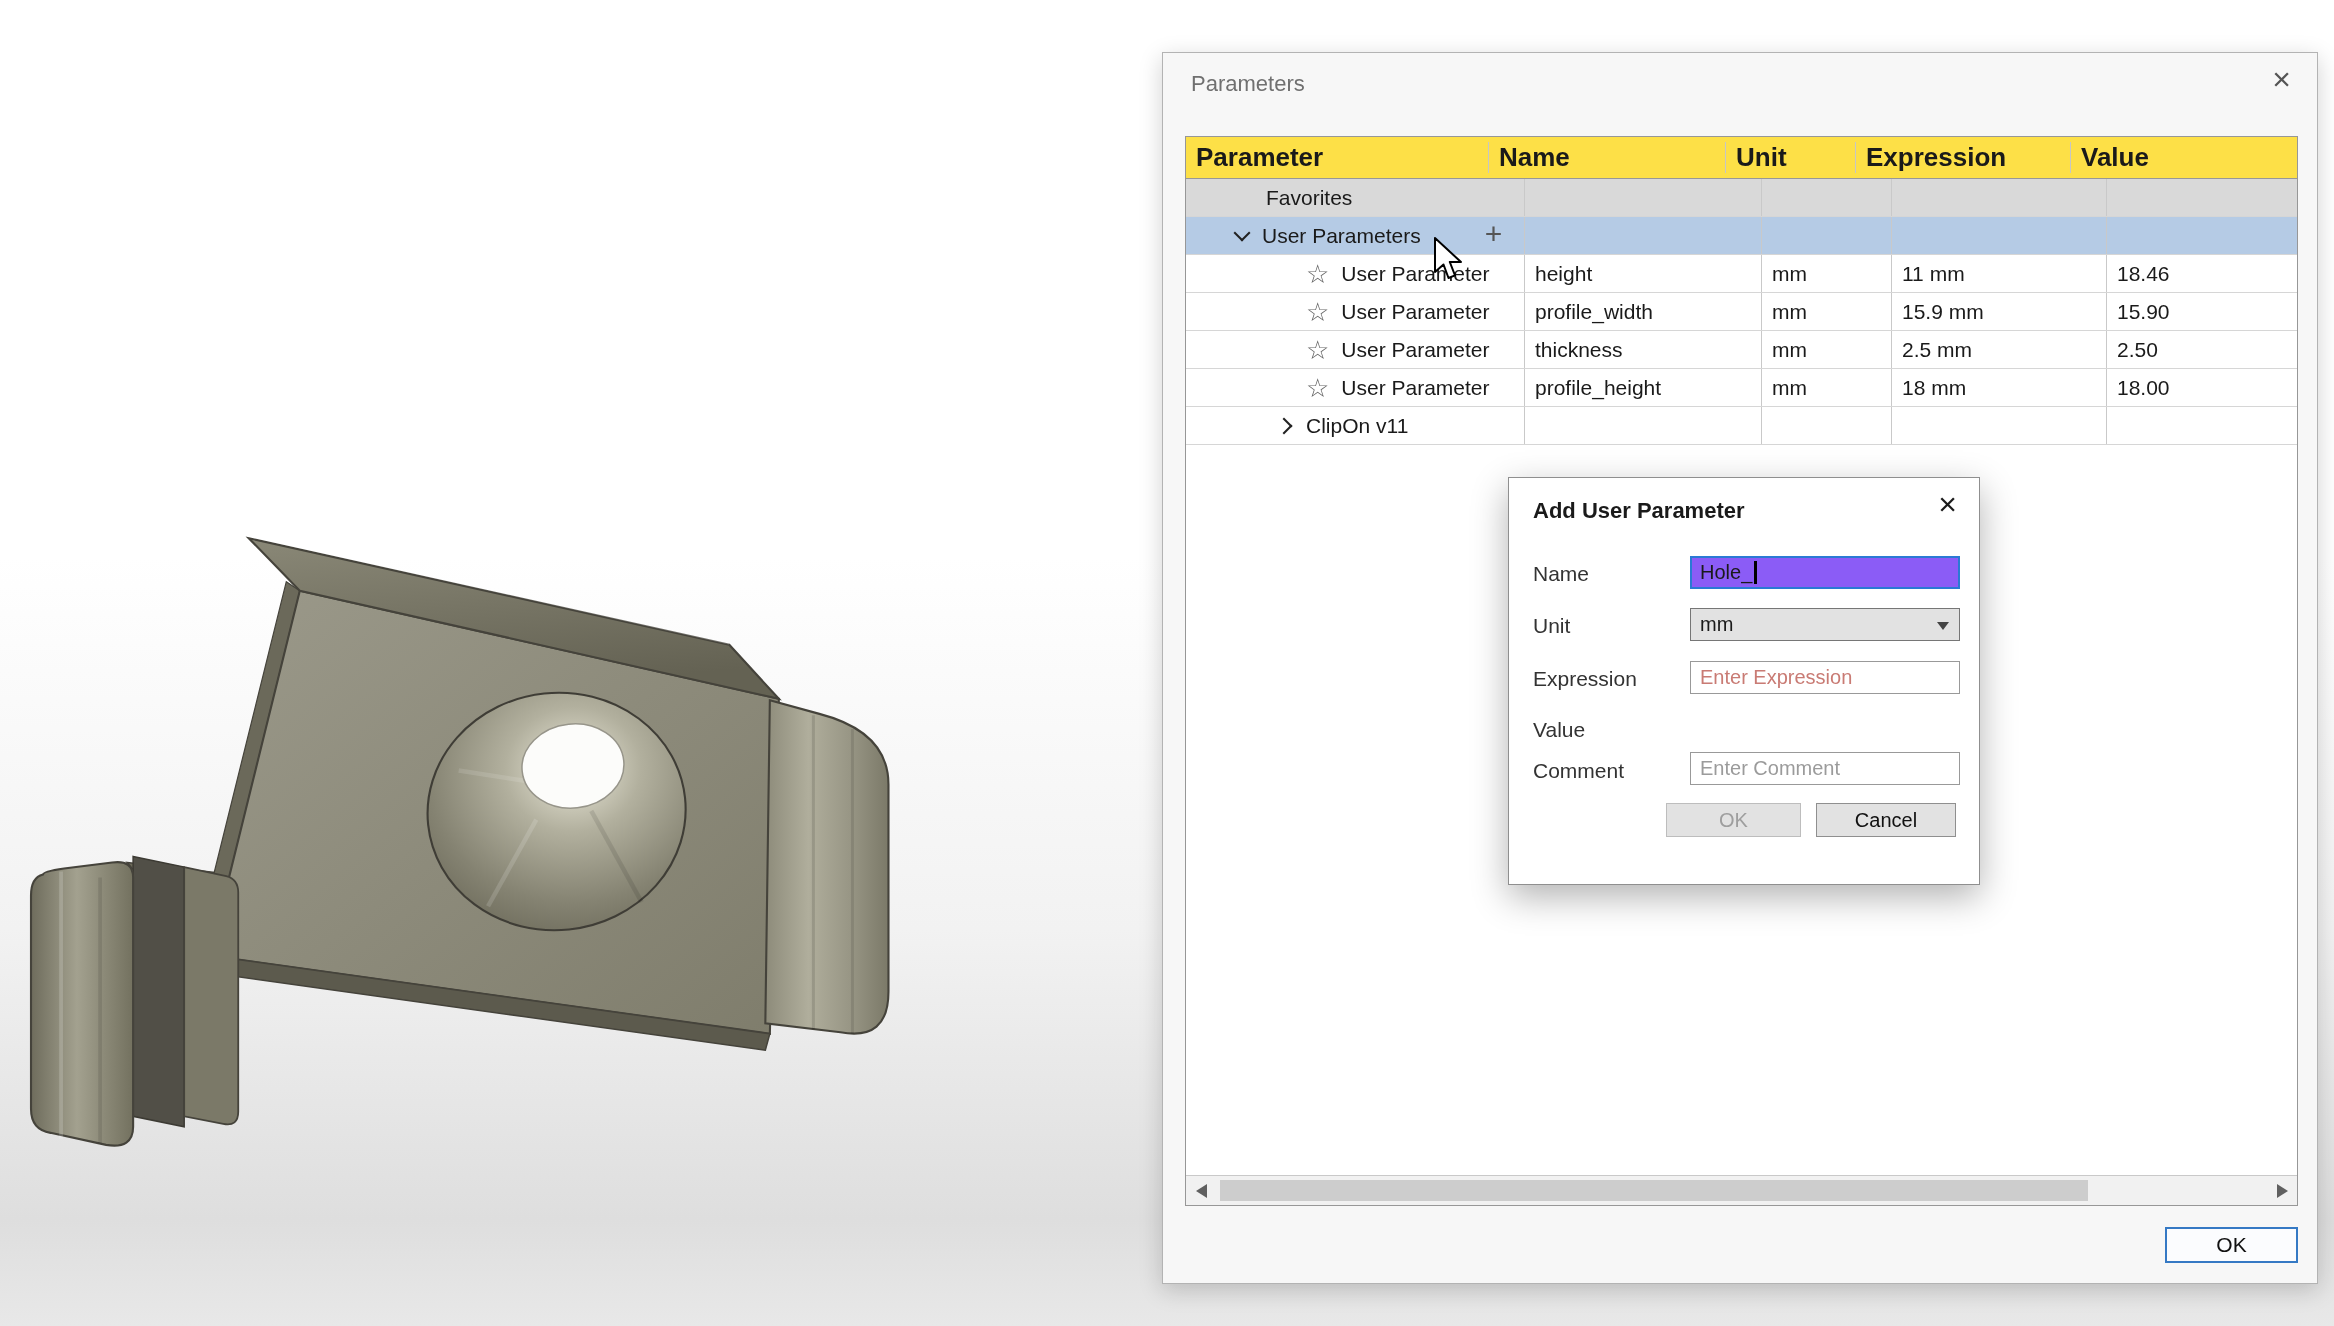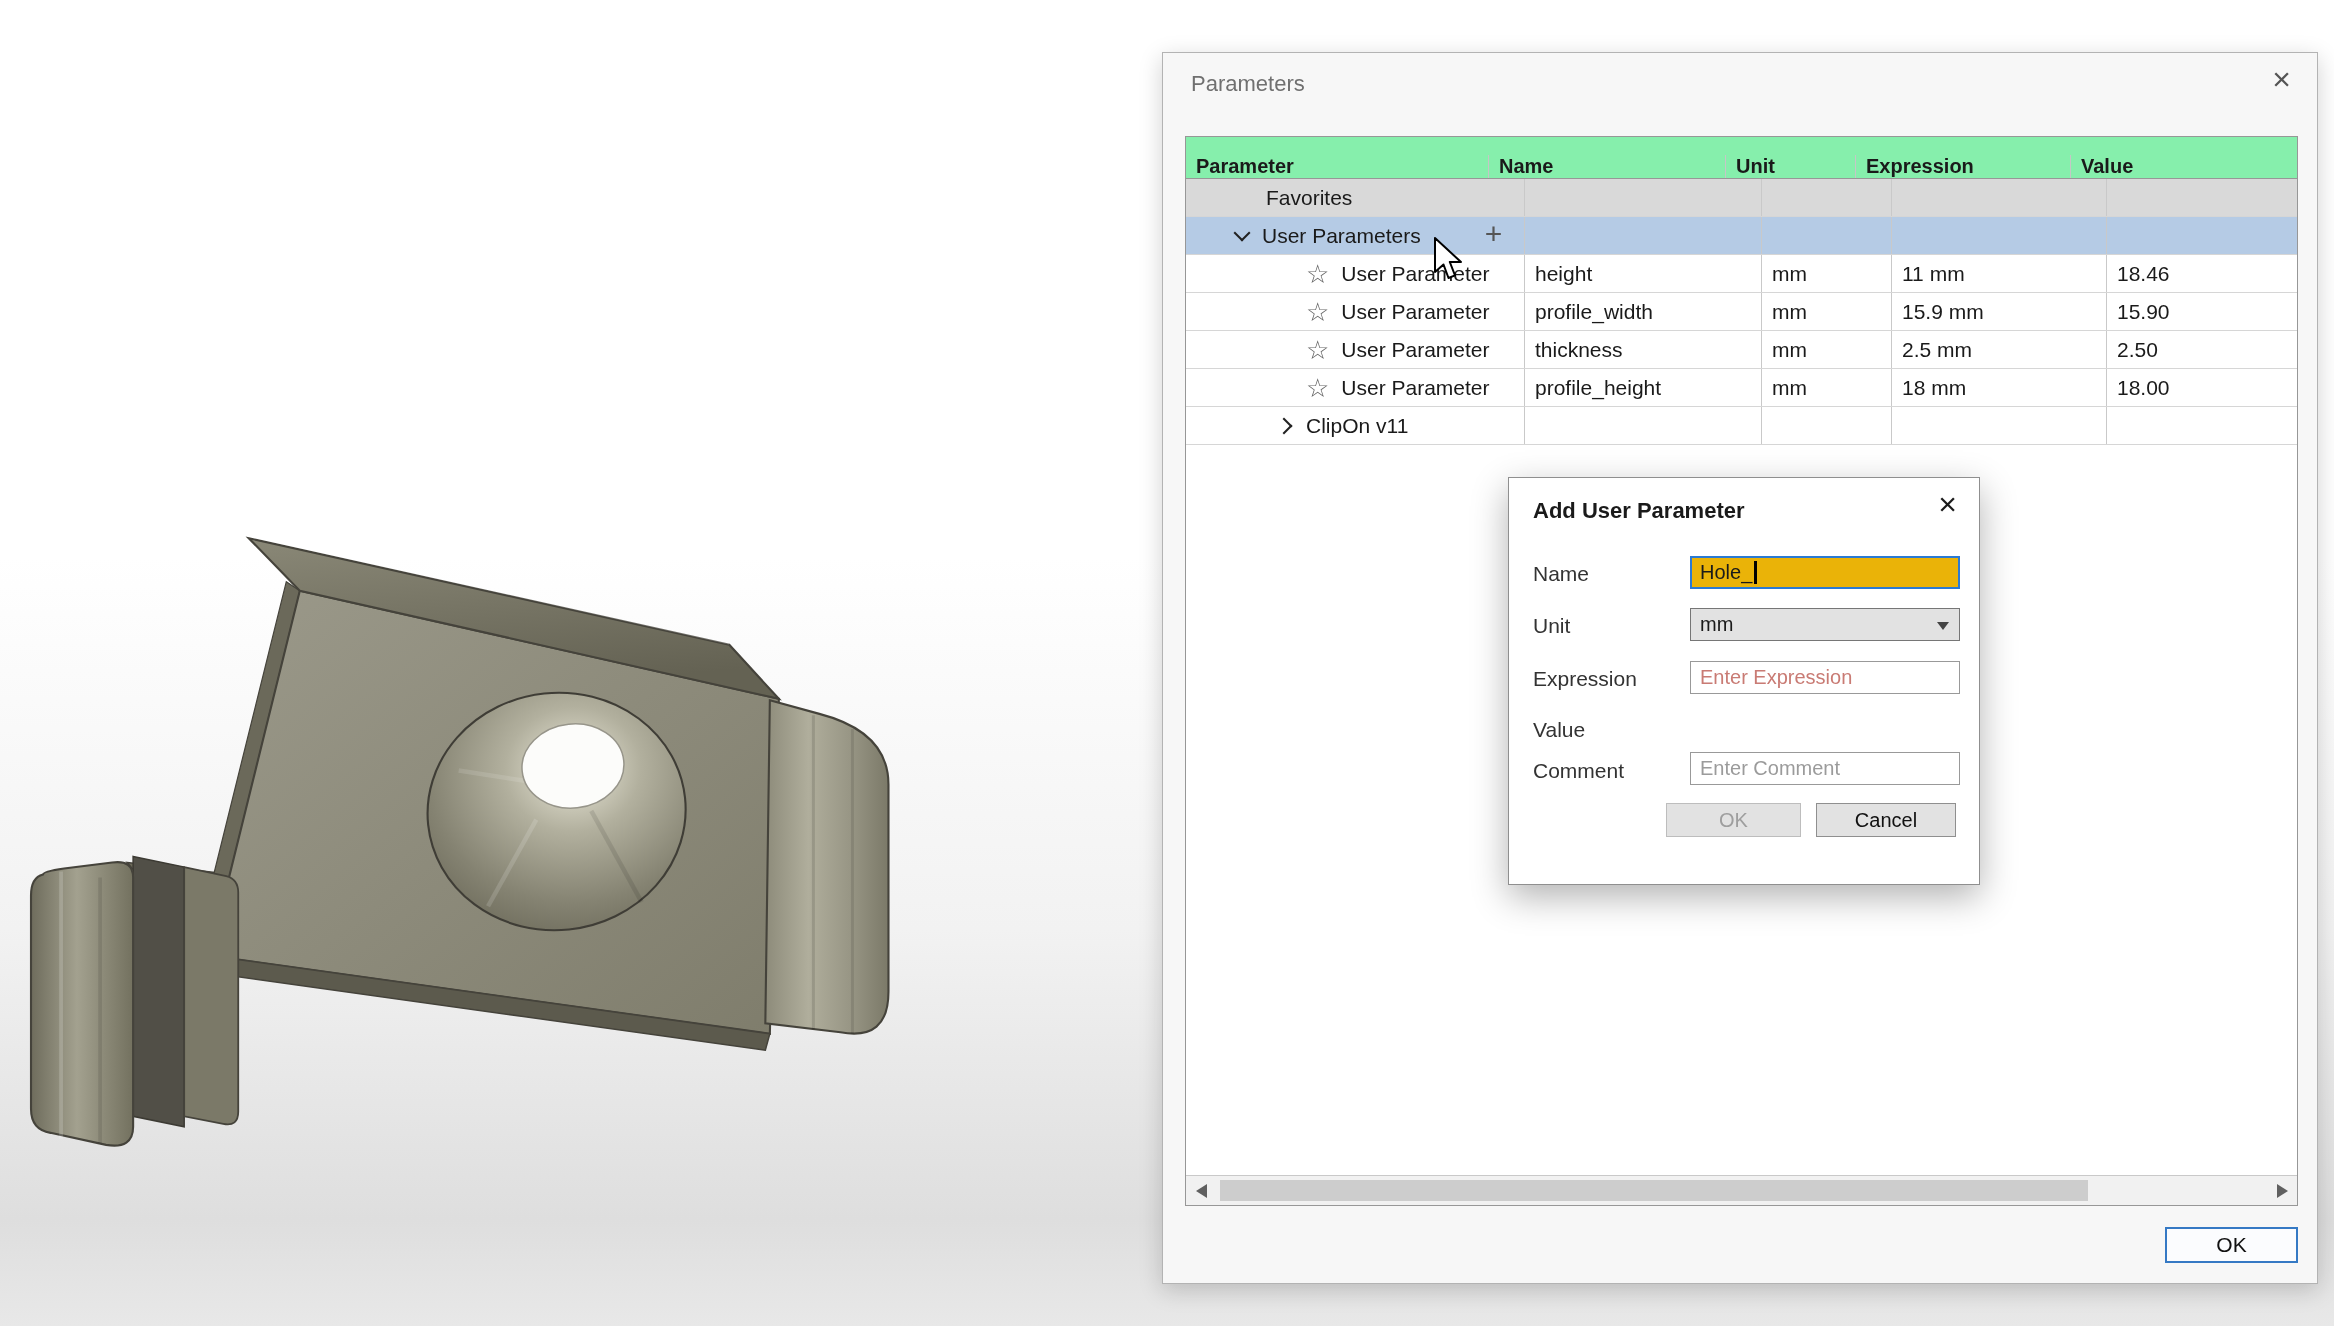--- a/index.html
+++ b/index.html
@@ -14,22 +14,22 @@
   .model { position:absolute; left:28px; top:505px; width:880px; height:655px; }
 
   
   .params-dialog { position:absolute; left:1162px; top:52px; width:1156px; height:1232px;
     background:#f7f7f7; border:1px solid #b3b3b3; box-shadow:0 6px 22px rgba(0,0,0,.18); z-index:5; }
   .params-title { position:absolute; left:28px; top:18px; font-size:22px; color:#707070; }
   .params-close { position:absolute; right:26px; top:10px; font-size:32px; color:#555; line-height:1; }
 
   .tbl { position:absolute; left:22px; top:83px; width:1113px; height:1070px;
     background:#ffffff; border:1px solid #979797; }
-  .thead { display:flex; height:42px; border-bottom:1px solid #979797; align-items:flex-end;
-    font-weight:700; font-size:20px; background:#86efac; }
+  .thead { display:flex; height:42px; border-bottom:1px solid #979797; align-items:center;
+    font-weight:700; font-size:26px; background:#fde047; }
   .th { display:flex; align-items:center; padding-left:10px; border-right:1px solid #c6c6c6; }
   .c0 { width:303px; } .c1 { width:237px; } .c2 { width:130px; } .c3 { width:215px; } .c4 { flex:1; }
   .th.c4, .cell.c4 { border-right:none; }
   .trow { display:flex; height:38px; border-bottom:1px solid #d6d6d6; font-size:21px; align-items:stretch;padding-left:36px; }
   .cell { display:flex; align-items:center; padding-left:10px; border-right:1px solid #c9c9c9;
     overflow:hidden; white-space:nowrap; }
   .cell.c0 { padding-left:0; }
   .group { background:#d9d9d9; }
   .selected { background:#b5cbe5;justify-content:space-between; }
 
@@ -58,21 +58,21 @@
   .params-ok { position:absolute; left:1002px; top:1174px; width:133px; height:36px;
     background:#fbfcfe; border:2px solid #3579c4; display:flex; align-items:center; justify-content:center;
     font-size:21px; color:#111; }
 
   
   .add-dialog { position:absolute; left:1508px; top:477px; width:472px; height:408px;
     background:#ffffff; border:1px solid #8f8f8f; box-shadow:0 12px 34px rgba(0,0,0,.3); z-index:20; }
   .add-title { position:absolute; left:24px; top:20px; font-size:22px; font-weight:700; color:#1a1a1a; }
   .add-close { position:absolute; right:22px; top:10px; font-size:32px; color:#1a1a1a; line-height:1; }
   .f-label { position:absolute; left:24px; font-size:21px; color:#333; }
-  .f-name { position:absolute; left:181px; top:78px; width:270px; height:33px; background:#eab308;
+  .f-name { position:absolute; left:181px; top:78px; width:270px; height:33px; background:#8b5cf6;
     border:2px solid #2a7ad4; display:flex; align-items:center; padding-left:8px; font-size:20px; }
   .caret { width:3px; height:23px; background:#000; margin-left:2px; }
   .f-select { position:absolute; left:181px; top:130px; width:270px; height:33px; background:#e2e2e2;
     border:1px solid #767676; display:flex; align-items:center; padding-left:9px; font-size:20px; }
   .dd-tri { position:absolute; right:10px; top:13px; width:0; height:0; border-style:solid;
     border-width:8px 6px 0 6px; border-color:#444 transparent transparent transparent; }
   .f-text { position:absolute; left:181px; width:270px; height:33px; background:#fff;
     border:1px solid #999; display:flex; align-items:center; padding-left:9px; font-size:20px;text-align:right; }
   .f-expr { top:183px; } .f-comment { top:274px; }
   .ph.red { color:#c97b74; } .ph.gray { color:#9b9b9b; }

